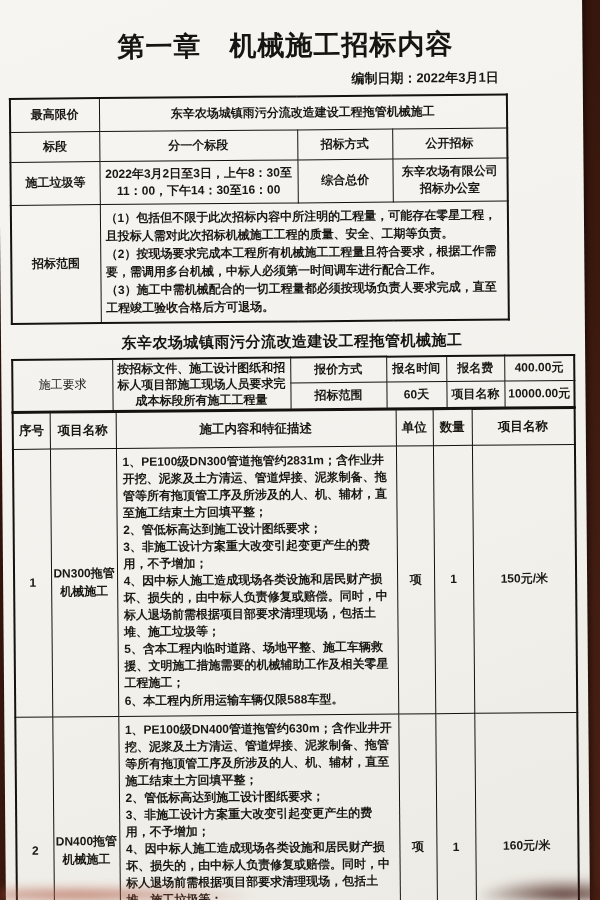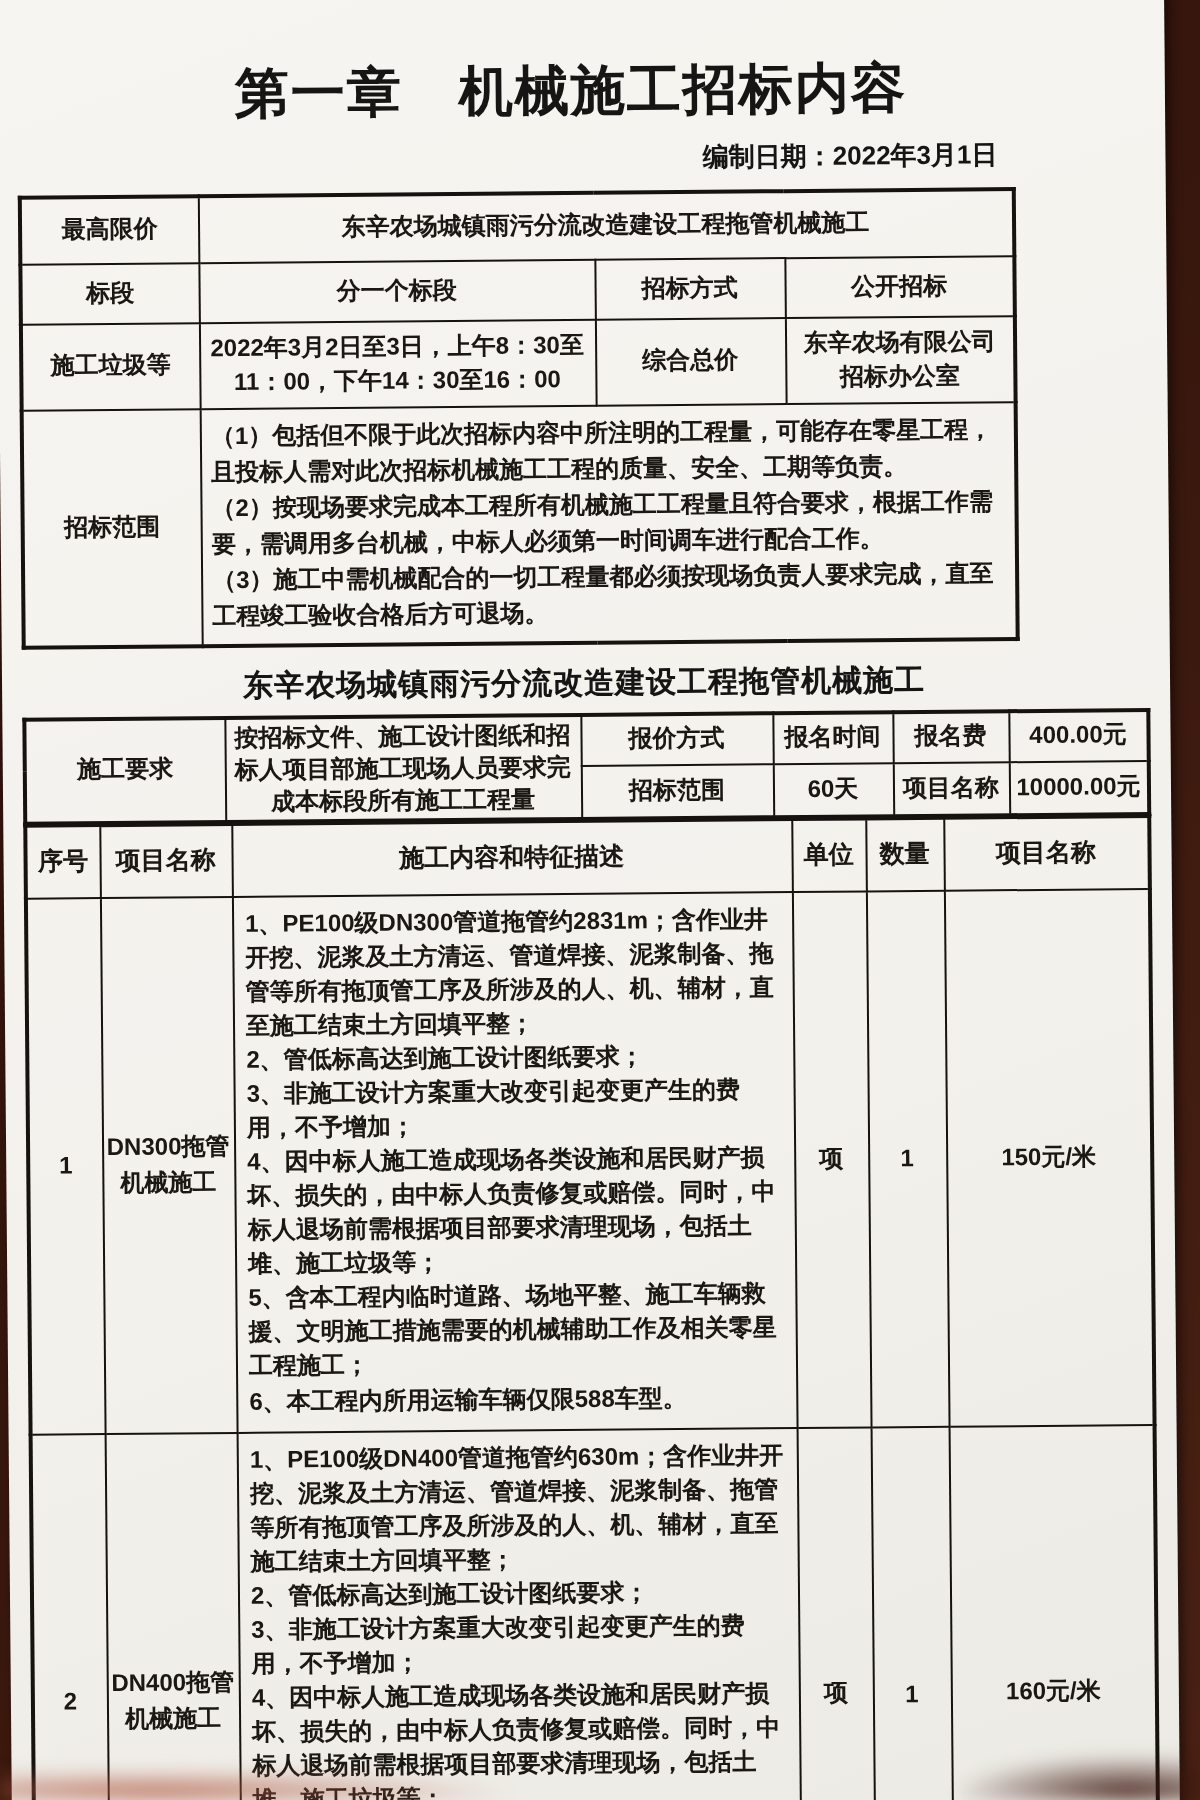--- a/index.html
+++ b/index.html
@@ -42,21 +42,21 @@
   .pad-sm { padding: 4px 3px; }
   .scope-cell { font-size: 10.5px; line-height: 1.5; padding: 4px 5px 5px 5px;
     text-align: left; font-weight: 600; }
   [data-bind-lines] { white-space: pre-line; }
 
   .section-title { width: 562px; text-align: center; font-size: 15px;
     font-weight: 700; margin: 10px 0 5px 0; letter-spacing: .5px; }
 
   .t2req { width: 562px; border: 2px solid #15120f; }
   .t2req td { font-size: 12px; height: 24px; text-align: center; }
-  .req-label { font-size: 13.5px; font-weight: 700; margin-top: 37px; }
+  .req-label { font-size: 13.5px; font-weight: 400; margin-top: 37px; }
   .req-text { font-size: 9.5px; line-height: 1.35; font-weight: 600; padding: 1px 2px; }
   .req-val { font-weight: 700; }
 
   .t2 { width: 562px; border: 2px solid #15120f; margin-top: -1.5px; }
   .t2 td { font-size: 12px; }
   .t2 .hdr { height: 37px; text-align: center; font-weight: 700; font-size: 12.5px; }
   .desc-cell { font-size: 11px; line-height: 1.42; padding: 5px 5px 6px 6px;
     text-align: left; font-weight: 600; vertical-align: top; }
   .item-name { text-align: center; font-weight: 700; font-size: 12px; line-height: 1.5; }
   .item-no, .item-unit, .item-qty, .item-price { text-align: center; font-size: 12px; }

